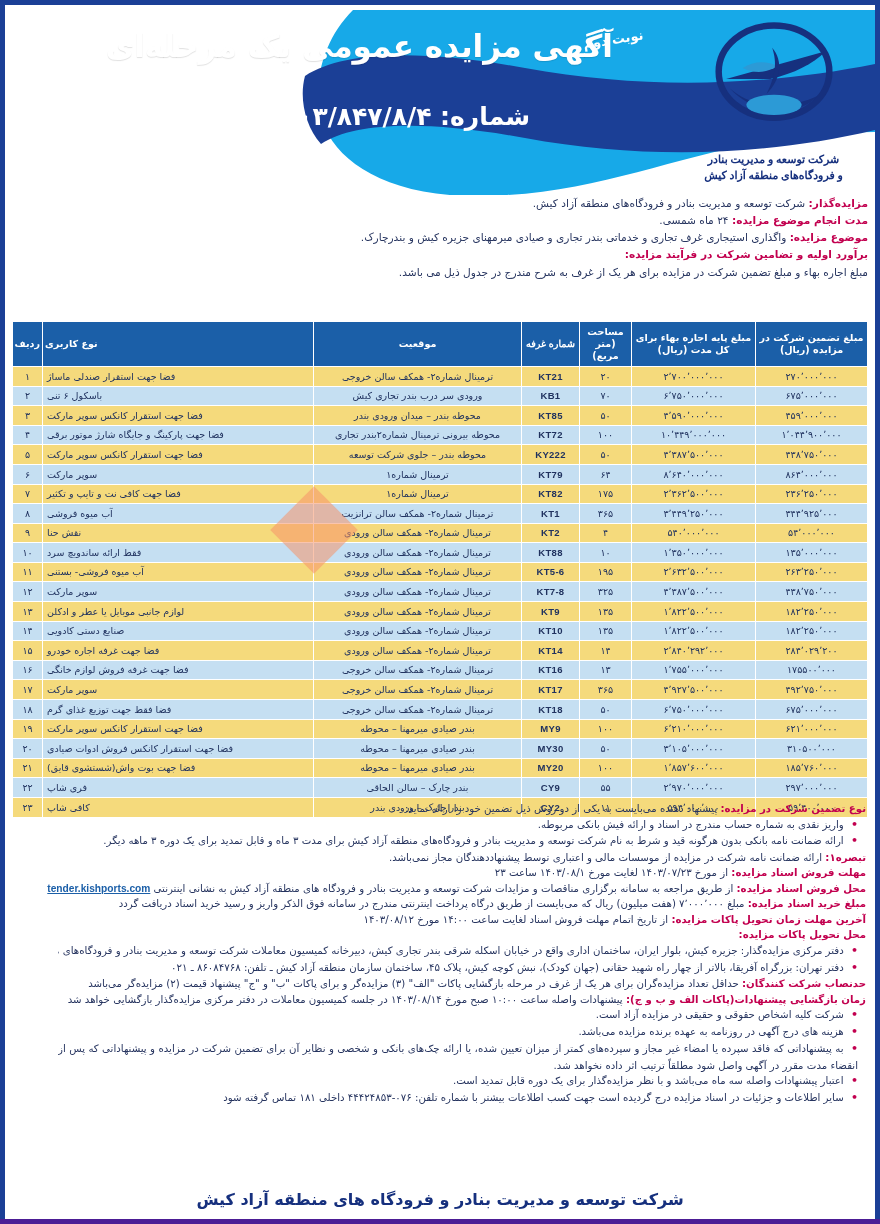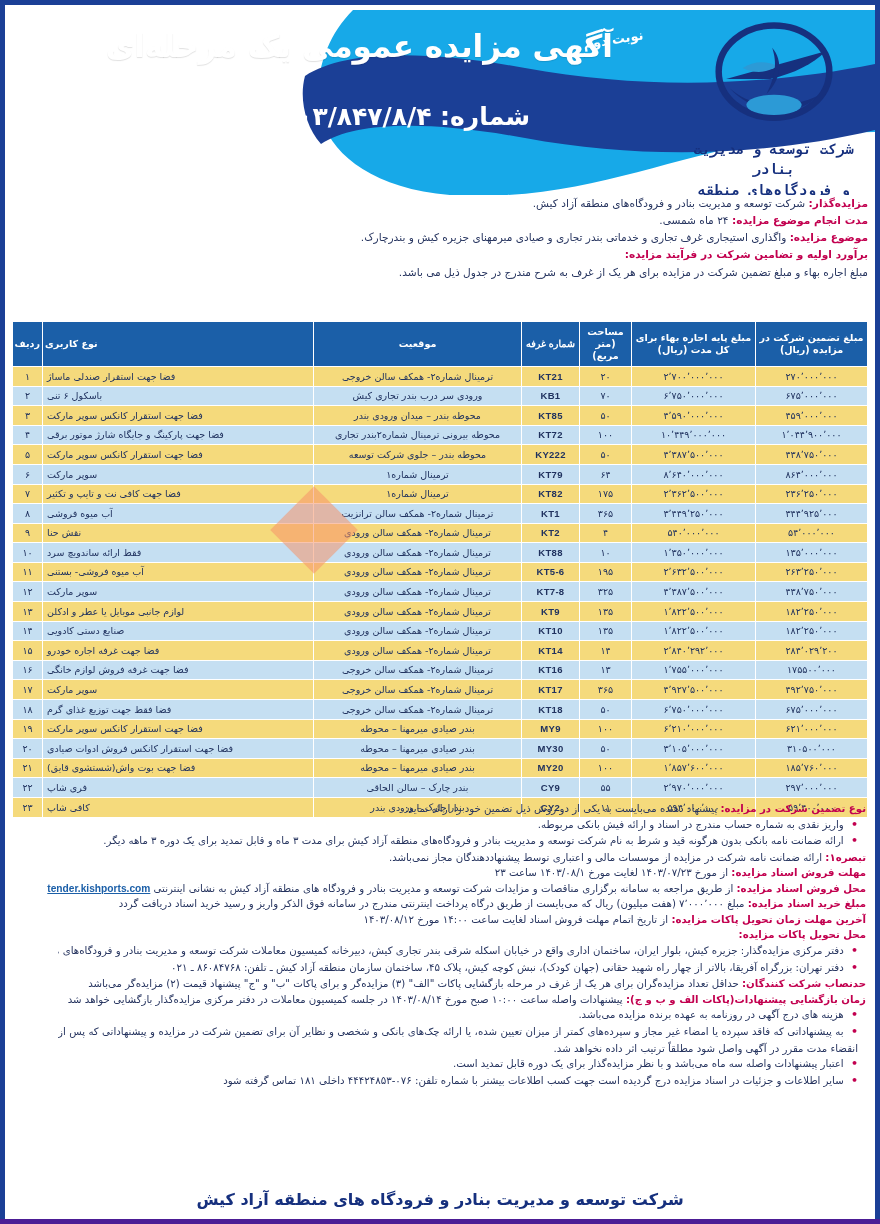--- a/index.html
+++ b/index.html
@@ -45,23 +45,23 @@
 
   #logo-block {
     position: absolute;
     right: 14px; top: 10px;
     width: 175px;
     text-align: center;
     z-index: 5;
   }
   #logo-mark { width: 130px; height: 118px; margin: 0 auto; display: block; }
   #logo-caption {
-    margin-top: 2px;
-    font-family: Liberation Mono, monospace;
-    font-size: 14px;
+    margin-top: 14px;
+    font-family: Liberation Serif, serif;
+    font-size: 11px;
     line-height: 1.45;
     color: #16307e;
     font-weight: 700;
     letter-spacing: -0.2px;
   }
 
   #title-main {
     position: absolute;
     z-index: 6;
     right: 262px;
@@ -562,20 +562,23 @@
     </div>
     <div class="cond-line">
       <span class="lbl-red">حدنصاب شرکت کنندگان:</span>
       <span class="txt">حداقل تعداد مزایده‌گران برای هر یک از غرف در مرحله بازگشایی پاکات "الف" (۳) مزایده‌گر و برای پاکات "ب" و "ج" پیشنهاد قیمت (۲) مزایده‌گر می‌باشد</span>
     </div>
     <div class="cond-line">
       <span class="lbl-red">زمان بازگشایی پیشنهادات(پاکات الف و ب و ج):</span>
       <span class="txt">پیشنهادات واصله ساعت ۱۰:۰۰ صبح مورخ ۱۴۰۳/۰۸/۱۴ در جلسه کمیسیون معاملات در دفتر مرکزی مزایده‌گذار بازگشایی خواهد شد</span>
     </div>
     <div class="cond-line bullet indent">
+      <span class="txt">شرکت کلیه اشخاص حقوقی و حقیقی در مزایده آزاد است.</span>
+    </div>
+    <div class="cond-line bullet indent">
       <span class="txt">هزینه های درج آگهی در روزنامه به عهده برنده مزایده می‌باشد.</span>
     </div>
     <div class="cond-line wrap bullet indent">
       <span class="txt">به پیشنهاداتی که فاقد سپرده یا امضاء غیر مجاز و سپرده‌های کمتر از میزان تعیین شده، یا ارائه چک‌های بانکی و شخصی و نظایر آن برای تضمین شرکت در مزایده و پیشنهاداتی که پس از انقضاء مدت مقرر در آگهی واصل شود مطلقاً ترتیب اثر داده نخواهد شد.</span>
     </div>
     <div class="cond-line bullet indent">
       <span class="txt">اعتبار پیشنهادات واصله سه ماه می‌باشد و با نظر مزایده‌گذار برای یک دوره قابل تمدید است.</span>
     </div>
     <div class="cond-line bullet indent">
       <span class="txt">سایر اطلاعات و جزئیات در اسناد مزایده درج گردیده است جهت کسب اطلاعات بیشتر با شماره تلفن: ۰۷۶-۴۴۴۲۴۸۵۳ داخلی ۱۸۱  تماس گرفته شود</span>

